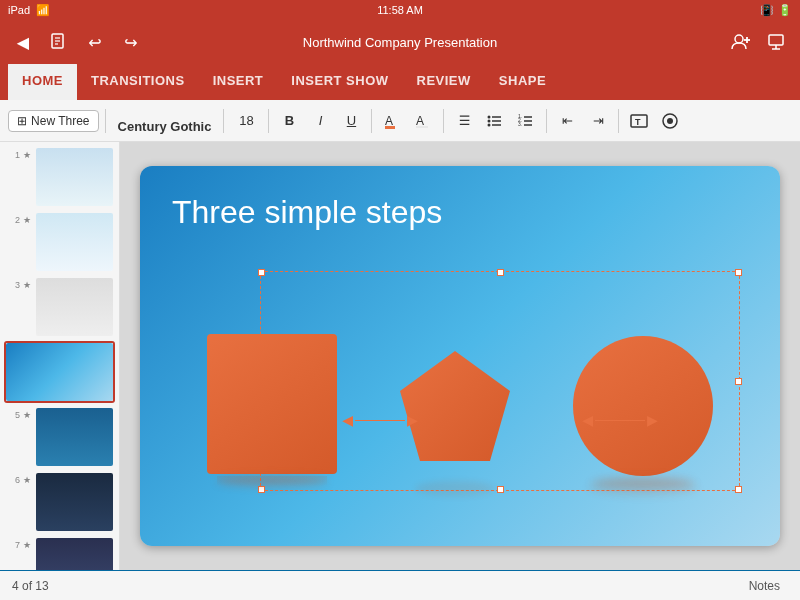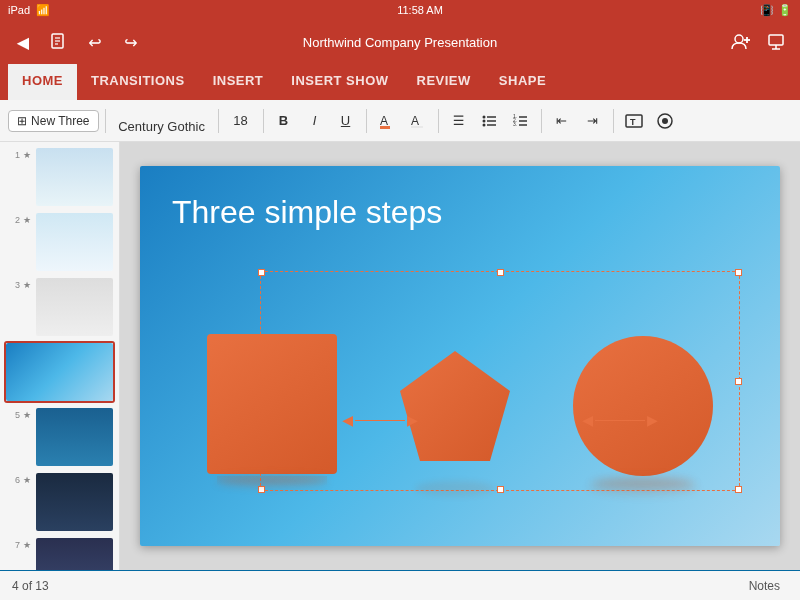--- a/index.html
+++ b/index.html
@@ -9,21 +9,21 @@
     #status-bar {
       height: 20px;
       background: #c0392b;
       display: flex;
       align-items: center;
       justify-content: space-between;
       padding: 0 8px;
       color: white;
       font-size: 11px;
     }
-    #status-bar .center { position: absolute; left: 50%; transform: translateX(-50%); text-align: center; margin-left: 20px; }
+    #status-bar .center { position: absolute; left: 50%; transform: translateX(-50%); text-align: center; }
     #status-bar .left { display: flex; align-items: center; gap: 6px; }
     #status-bar .right { display: flex; align-items: center; gap: 4px; margin-left: auto; }
 
     
     #title-bar {
       height: 44px;
       background: #c0392b;
       display: flex;
       align-items: center;
       padding: 0 8px;
@@ -85,21 +85,21 @@
       height: 30px;
       min-width: 28px;
       display: flex; align-items: center; justify-content: center;
       font-size: 13px; cursor: pointer;
       border-radius: 3px;
       padding: 0 4px;
       color: #333;
       border: none; background: none;
     }
     .fmt-sep { width: 1px; height: 24px; background: #ccc; margin: 0 3px; }
-    .fmt-font { font-size: 13px; font-weight: normal; padding: 0 6px; min-width: 100px; margin-top: 12px; }
+    .fmt-font { font-size: 13px; font-weight: bold; padding: 0 6px; min-width: 100px; margin-top: 12px; }
     .fmt-size { font-size: 13px; width: 32px; text-align: center; }
     .new-slide-btn {
       display: flex; align-items: center; gap: 4px;
       border: 1px solid #bbb; border-radius: 4px;
       padding: 3px 8px; font-size: 12px; cursor: pointer;
       background: white; color: #333;
     }
 
     
     #main {
@@ -157,21 +157,21 @@
       display: flex;
       align-items: center;
       justify-content: center;
       padding: 16px;
       background: #d8d8d8;
     }
     #slide-canvas {
       width: 640px;
       height: 380px;
       background: linear-gradient(135deg, #1a7ec2 0%, #4db8e8 50%, #a8d8f0 100%);
-      border-radius: 2px;
+      border-radius: 12px;
       box-shadow: 0 2px 10px rgba(0,0,0,0.3);
       position: relative;
       overflow: hidden;
     }
 
     .slide-title-text {
       color: white;
       font-size: 32px;
       font-weight: 300;
       padding: 28px 32px 0;

